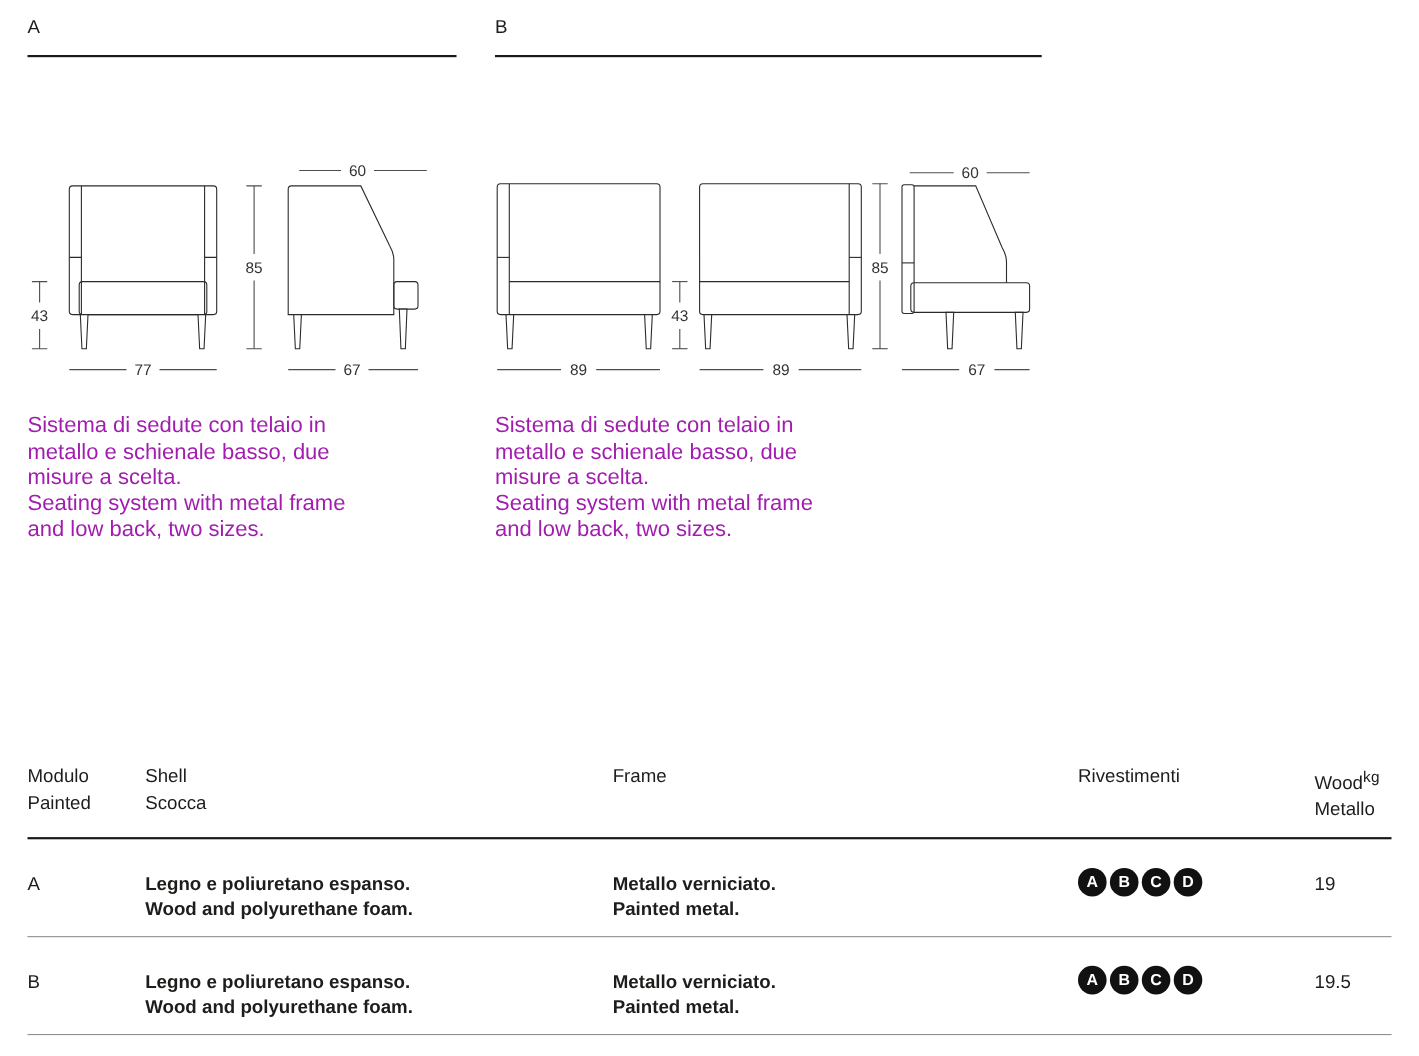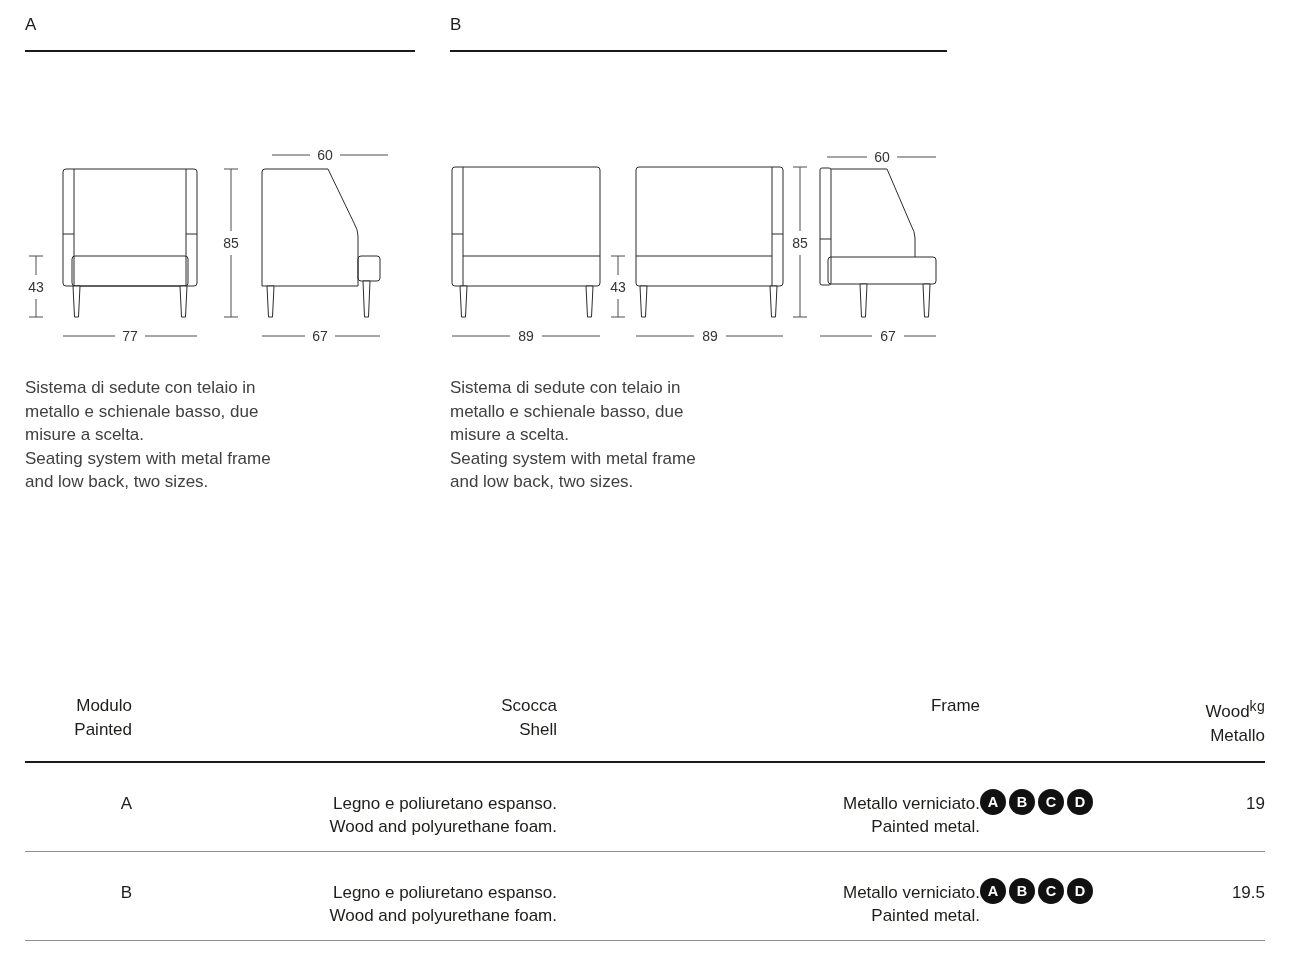--- a/index.html
+++ b/index.html
@@ -6,35 +6,35 @@
   .page{
     position:relative;width:1290px;height:960px;background:#ffffff;overflow:hidden;
     font-family:"Liberation Sans", sans-serif;color:#1d1d1b;
   }
   .module{position:absolute;top:15px;}
   .module-a{left:25px;width:390px;}
   .module-b{left:450px;width:497px;}
   .module-label{font-size:17px;line-height:20px;color:#1d1d1b;}
   .section-rule{border:none;border-top:2.5px solid #1a1a1a;margin:15px 0 0 0;}
   .drawing{display:block;margin-top:87px;}
-  .description{margin:27px 0 0 0;font-size:17px;line-height:23.5px;white-space:pre-line;color:#404040;}
+  .description{margin:27px 0 0 0;font-size:20px;line-height:23.5px;white-space:pre-line;color:#a21caf;}
 
   
   .ln{stroke:#2b2b2b;stroke-width:1;fill:none;}
   .fill{fill:#ffffff;stroke:#2b2b2b;stroke-width:1;}
   .dim{stroke:#4d4d4d;stroke-width:1;}
   .dimtext{font-family:"Liberation Sans",sans-serif;font-size:14px;fill:#333333;text-anchor:middle;}
 
   
-  .spec-table{position:absolute;left:25px;top:694px;width:1240px;text-align:right;}
+  .spec-table{position:absolute;left:25px;top:694px;width:1240px;}
   .thead,.trow{display:grid;grid-template-columns:107px 425px 423px 215px 70px;}
   .thead{font-size:17px;line-height:24px;padding-bottom:13px;border-bottom:2.5px solid #1a1a1a;}
   .trow{padding-top:29px;height:89px;box-sizing:border-box;border-bottom:1px solid #8f8f8f;
         font-size:17px;line-height:23px;}
-  .cell-multiline{white-space:pre-line;}
+  .cell-multiline{white-space:pre-line;font-weight:bold;}
   .sup-unit{font-size:14px;vertical-align:6px;letter-spacing:0.3px;}
   .badges{display:flex;gap:3px;margin-top:-3px;}
   .badge{width:26px;height:26px;border-radius:50%;background:#111111;color:#ffffff;
          display:flex;align-items:center;justify-content:center;
          font-size:14.5px;font-weight:bold;line-height:1;}
 </style>
 </head>
 <body>
 
 <div class="page">
@@ -183,27 +183,28 @@
   </section>
 
   <div class="spec-table">
 
     <div class="thead">
       <div>
         <div>Modulo</div>
         <div>Painted</div>
       </div>
       <div>
+        <div>Shell</div>
         <div>Scocca</div>
-        <div>Shell</div>
       </div>
       <div>
         <div>Frame</div>
       </div>
       <div>
+        <div>Rivestimenti</div>
       </div>
       <div>
         <div><span>Wood</span><span class="sup-unit">kg</span></div>
         <div>Metallo</div>
       </div>
     </div>
 
     <div class="trow">
       <div>A</div>
       <div class="cell-multiline">Legno e poliuretano espanso.

